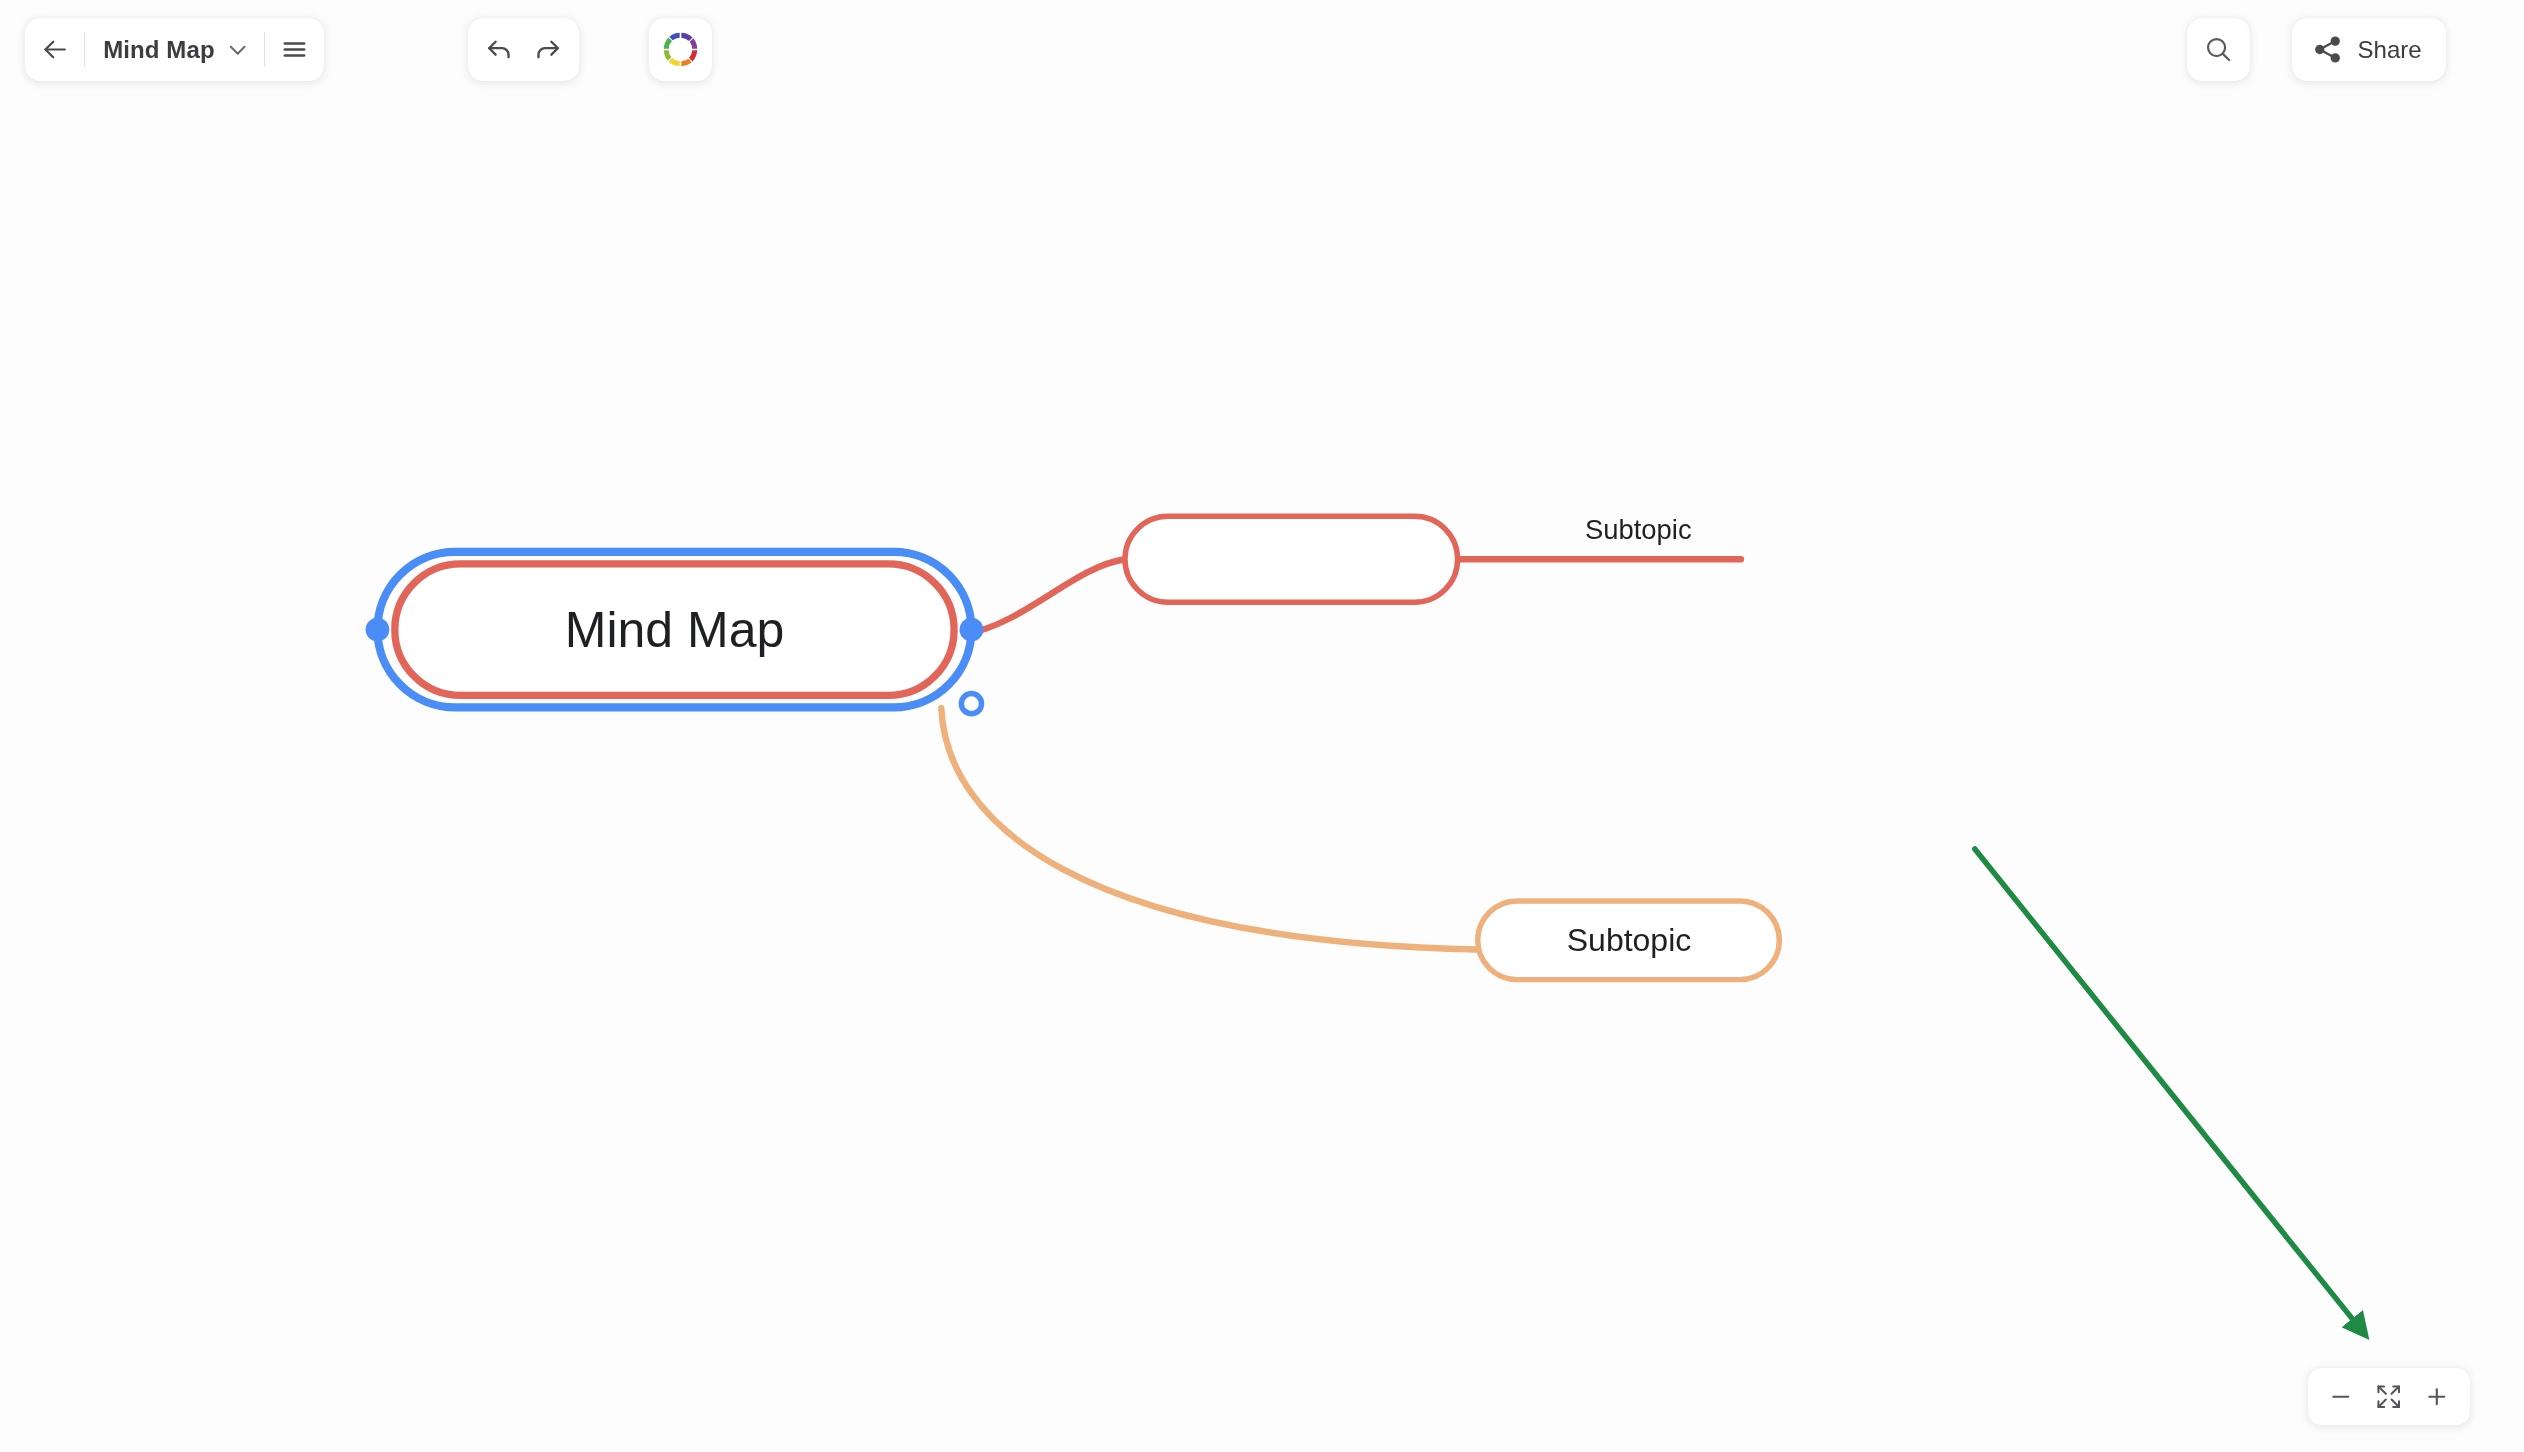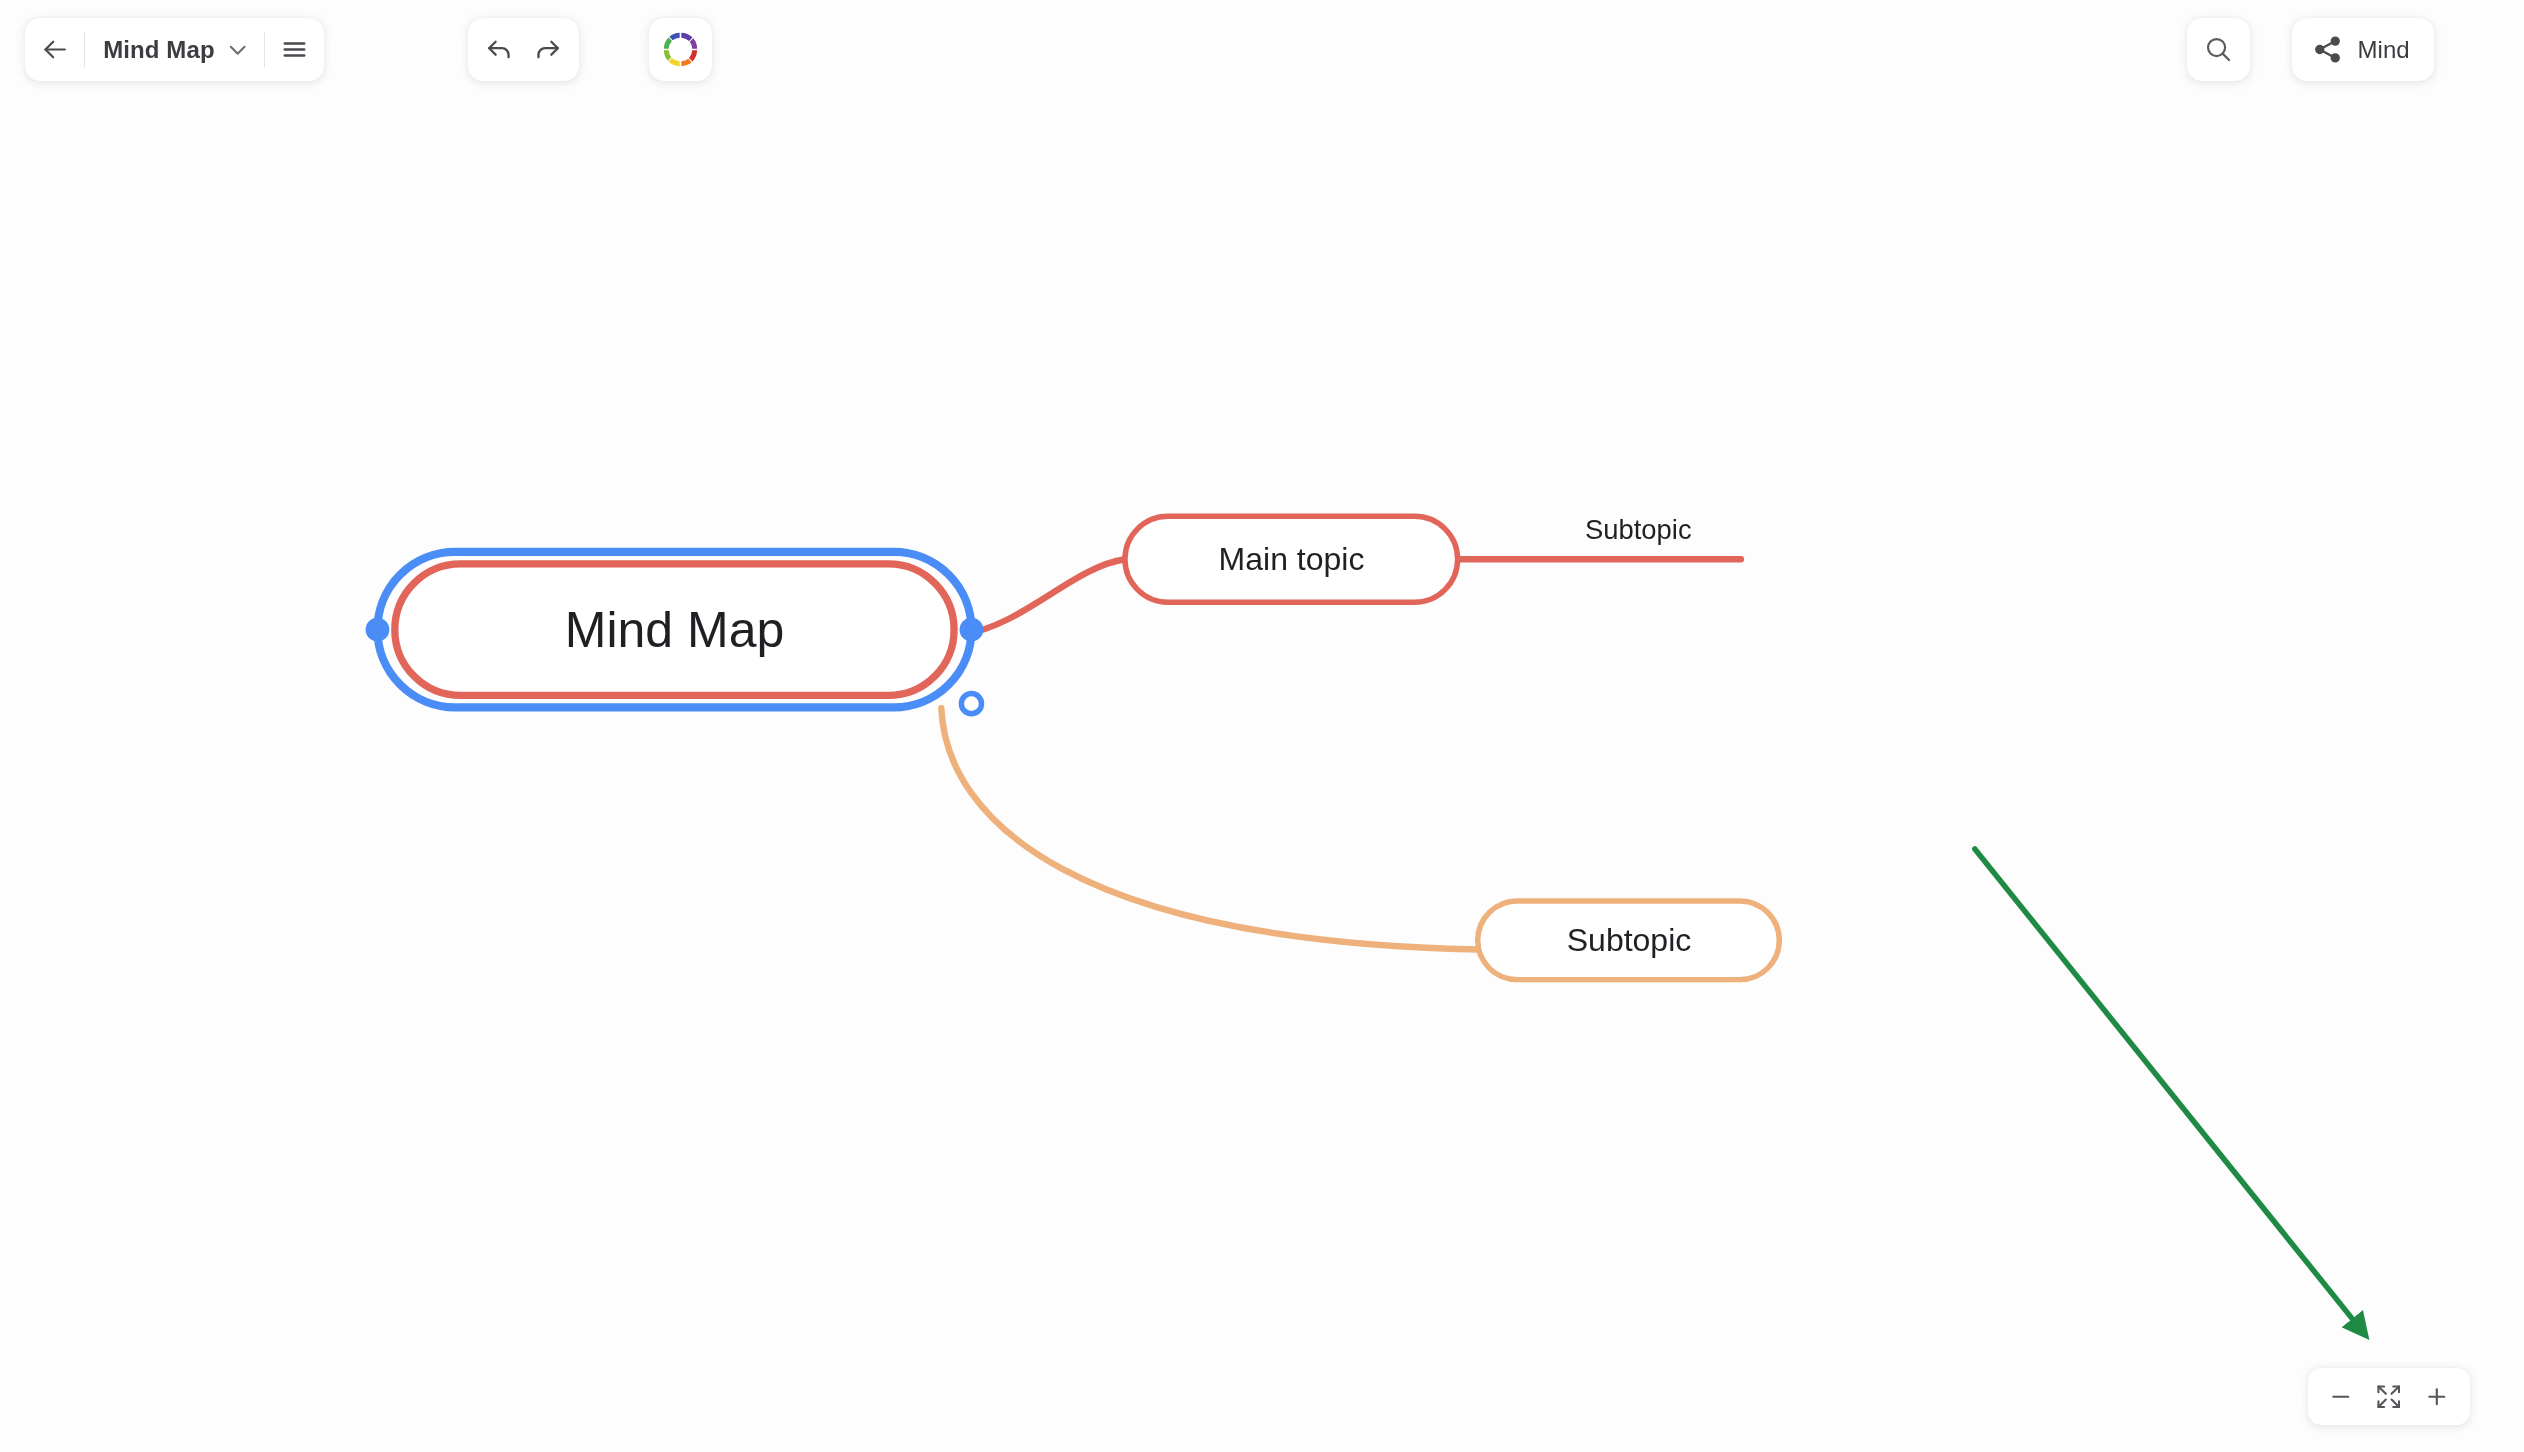--- a/index.html
+++ b/index.html
@@ -188,23 +188,20 @@
 
       <rect x="1231" y="565" width="364" height="94" rx="47" ry="47" fill="#ffffff" stroke="#e2655a" stroke-width="6"></rect>
 
       <rect x="1617" y="986" width="330" height="86" rx="43" ry="43" fill="#ffffff" stroke="#efb17c" stroke-width="6"></rect>
     </svg>
 
     <div class="node-label" style="left:395px; top:564px; width:559px; height:132px; font-size:50px;">
       <span>Mind Map</span>
     </div>
 
-    <div class="node-label" style="left:1125px; top:516px; width:333px; height:86px; font-size:32px;">
-      <span>Main topic</span>
-    </div>
 
     <div class="node-label" style="left:1478px; top:901px; width:302px; height:79px; font-size:32px;">
       <span>Subtopic</span>
     </div>
 
     <div class="node-label" style="left:1585px; top:514px; font-size:27.4px; pointer-events:auto;">
       <span>Subtopic</span>
     </div>
   </div>
 
@@ -279,21 +276,21 @@
   </div>
 
   <div class="bar" id="toolbar-share">
     <svg class="ic" width="31" height="31" viewBox="0 0 24 24" fill="none" stroke="#4a4a4f" stroke-width="1.8" stroke-linecap="round" stroke-linejoin="round">
       <circle cx="18" cy="5.5" r="2.7" fill="#4a4a4f"></circle>
       <circle cx="18" cy="18.5" r="2.7" fill="#4a4a4f"></circle>
       <circle cx="6" cy="12" r="2.7" fill="#4a4a4f"></circle>
       <line x1="8.4" y1="10.7" x2="15.6" y2="6.8"></line>
       <line x1="8.4" y1="13.3" x2="15.6" y2="17.2"></line>
     </svg>
-    <span id="share-label">Mind</span>
+    <span id="share-label">Share</span>
   </div>
 
   <div class="bar" id="zoom-bar">
     <button class="tb-btn" aria-label="Zoom out">
       <svg class="ic" width="25.6" height="25.6" viewBox="0 0 24 24" fill="none" stroke="#55555b" stroke-width="2" stroke-linecap="round">
         <line x1="5" y1="12" x2="19" y2="12"></line>
       </svg>
     </button>
     <button class="tb-btn" aria-label="Fit to screen">
       <svg class="ic" width="27.4" height="27.4" viewBox="0 0 24 24" fill="none" stroke="#55555b" stroke-width="1.8" stroke-linecap="round" stroke-linejoin="round">

